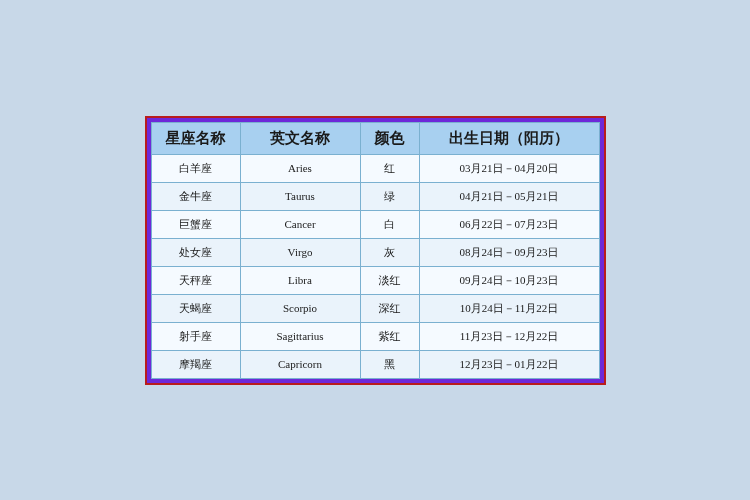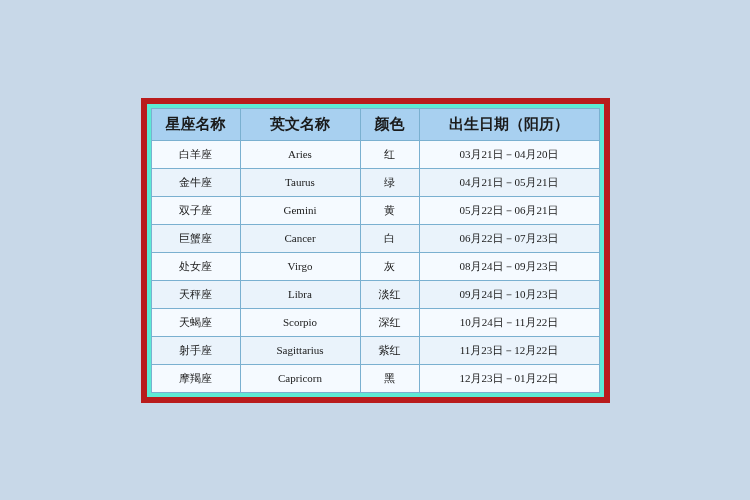--- a/index.html
+++ b/index.html
@@ -12,22 +12,22 @@
       width: 750px;
       height: 500px;
       background-color: #c8d8e8;
       display: flex;
       align-items: center;
       justify-content: center;
       font-family: "SimSun", "宋体", serif;
     }
 
     .table-container {
-      background-color: #5eead4;
-      border: 6px solid #b91c1c;
+      background-color: #6d28d9;
+      border: 2px solid #b91c1c;
       padding: 4px;
     }
 
     table {
       border-collapse: collapse;
       background-color: #f0f7ff;
     }
 
     th, td {
       border: 1px solid #7ab0d0;
@@ -77,26 +77,20 @@
           <td>红</td>
           <td>03月21日－04月20日</td>
         </tr>
         <tr>
           <td>金牛座</td>
           <td>Taurus</td>
           <td>绿</td>
           <td>04月21日－05月21日</td>
         </tr>
         <tr>
-          <td>双子座</td>
-          <td>Gemini</td>
-          <td>黄</td>
-          <td>05月22日－06月21日</td>
-        </tr>
-        <tr>
           <td>巨蟹座</td>
           <td>Cancer</td>
           <td>白</td>
           <td>06月22日－07月23日</td>
         </tr>
         <tr>
           <td>处女座</td>
           <td>Virgo</td>
           <td>灰</td>
           <td>08月24日－09月23日</td>

